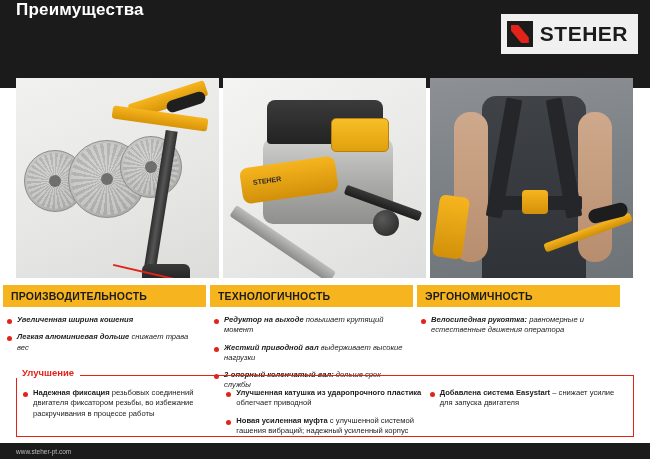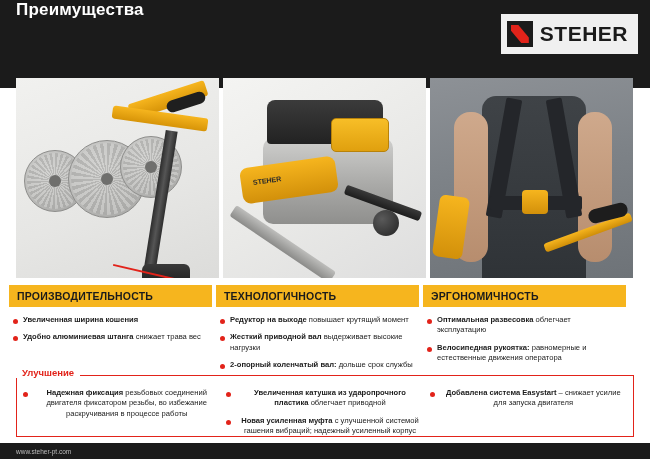--- a/index.html
+++ b/index.html
@@ -261,35 +261,35 @@
     left: 6px; top: 118px;
     width: 30px; height: 62px;
     background: linear-gradient(180deg,#f6b51e,#d2900a);
     border-radius: 6px;
     transform: rotate(8deg);
   }
 
   
   .cols {
     position: absolute;
-    left: 9px; top: 285px;
+    left: 3px; top: 285px;
     width: 618px;
     display: flex;
     gap: 4px;
   }
   .col { width: 203px; }
   .col-title {
     background: #f6b51e;
     color: #1b1b1b;
     font-size: 10.5px;
     font-weight: bold;
     padding: 5px 8px;
     letter-spacing: 0.2px;
   }
-  .bullets { padding: 8px 4px 0 2px; }
+  .bullets { padding: 8px 4px 0 2px; font-style: italic; }
   .bullet {
     display: flex;
     align-items: flex-start;
     margin-bottom: 7px;
   }
   .dot {
     flex: 0 0 auto;
     width: 5px; height: 5px;
     background: #e2231a;
     border-radius: 50%;
@@ -301,21 +301,20 @@
     color: #1b1b1b;
   }
   .btxt b { font-weight: bold; }
 
   
   .improve {
     position: absolute;
     left: 16px; top: 375px;
     width: 618px; height: 62px;
     border: 1px solid #e2231a;
-    text-align: center;
   }
   .improve-label {
     position: absolute;
     left: -1px; top: -9px;
     background: #ffffff;
     padding: 0 6px 0 6px;
     color: #e2231a;
     font-size: 9.5px;
     font-weight: bold;
   }
@@ -407,21 +406,21 @@
 
     <div class="col">
       <div class="col-title">ПРОИЗВОДИТЕЛЬНОСТЬ</div>
       <div class="bullets">
         <div class="bullet">
           <span class="dot"></span>
           <span class="btxt"><b>Увеличенная ширина кошения</b><span></span></span>
         </div>
         <div class="bullet">
           <span class="dot"></span>
-          <span class="btxt"><b>Удобно алюминиевая штанга</b><span> снижает трава вес</span></span>
+          <span class="btxt"><b>Легкая алюминиевая дольше</b><span> снижает трава вес</span></span>
         </div>
       </div>
     </div>
 
     <div class="col">
       <div class="col-title">ТЕХНОЛОГИЧНОСТЬ</div>
       <div class="bullets">
         <div class="bullet">
           <span class="dot"></span>
           <span class="btxt"><b>Редуктор на выходе</b><span> повышает крутящий момент</span></span>
@@ -435,45 +434,41 @@
           <span class="btxt"><b>2-опорный коленчатый вал:</b><span> дольше срок службы</span></span>
         </div>
       </div>
     </div>
 
     <div class="col">
       <div class="col-title">ЭРГОНОМИЧНОСТЬ</div>
       <div class="bullets">
         <div class="bullet">
           <span class="dot"></span>
-          <span class="btxt"><b>Оптимальная развесовка</b><span> облегчает эксплуатацию</span></span>
-        </div>
-        <div class="bullet">
-          <span class="dot"></span>
           <span class="btxt"><b>Велосипедная рукоятка:</b><span> равномерные и естественные движения оператора</span></span>
         </div>
       </div>
     </div>
   </div>
 
   <div class="improve">
     <div class="improve-label">Улучшение</div>
     <div class="improve-cols">
 
       <div class="improve-col">
         <div class="bullet">
           <span class="dot"></span>
           <span class="btxt"><b>Надежная фиксация</b><span> резьбовых соединений двигателя фиксатором резьбы, во избежание раскручивания в процессе работы</span></span>
         </div>
       </div>
 
       <div class="improve-col">
         <div class="bullet">
           <span class="dot"></span>
-          <span class="btxt"><b>Увеличенная катушка из ударопрочного пластика</b><span> облегчает приводной</span></span>
+          <span class="btxt"><b>Улучшенная катушка из ударопрочного пластика</b><span> облегчает приводной</span></span>
         </div>
         <div class="bullet">
           <span class="dot"></span>
           <span class="btxt"><b>Новая усиленная муфта</b><span> с улучшенной системой гашения вибраций; надежный усиленный корпус</span></span>
         </div>
       </div>
 
       <div class="improve-col">
         <div class="bullet">
           <span class="dot"></span>

